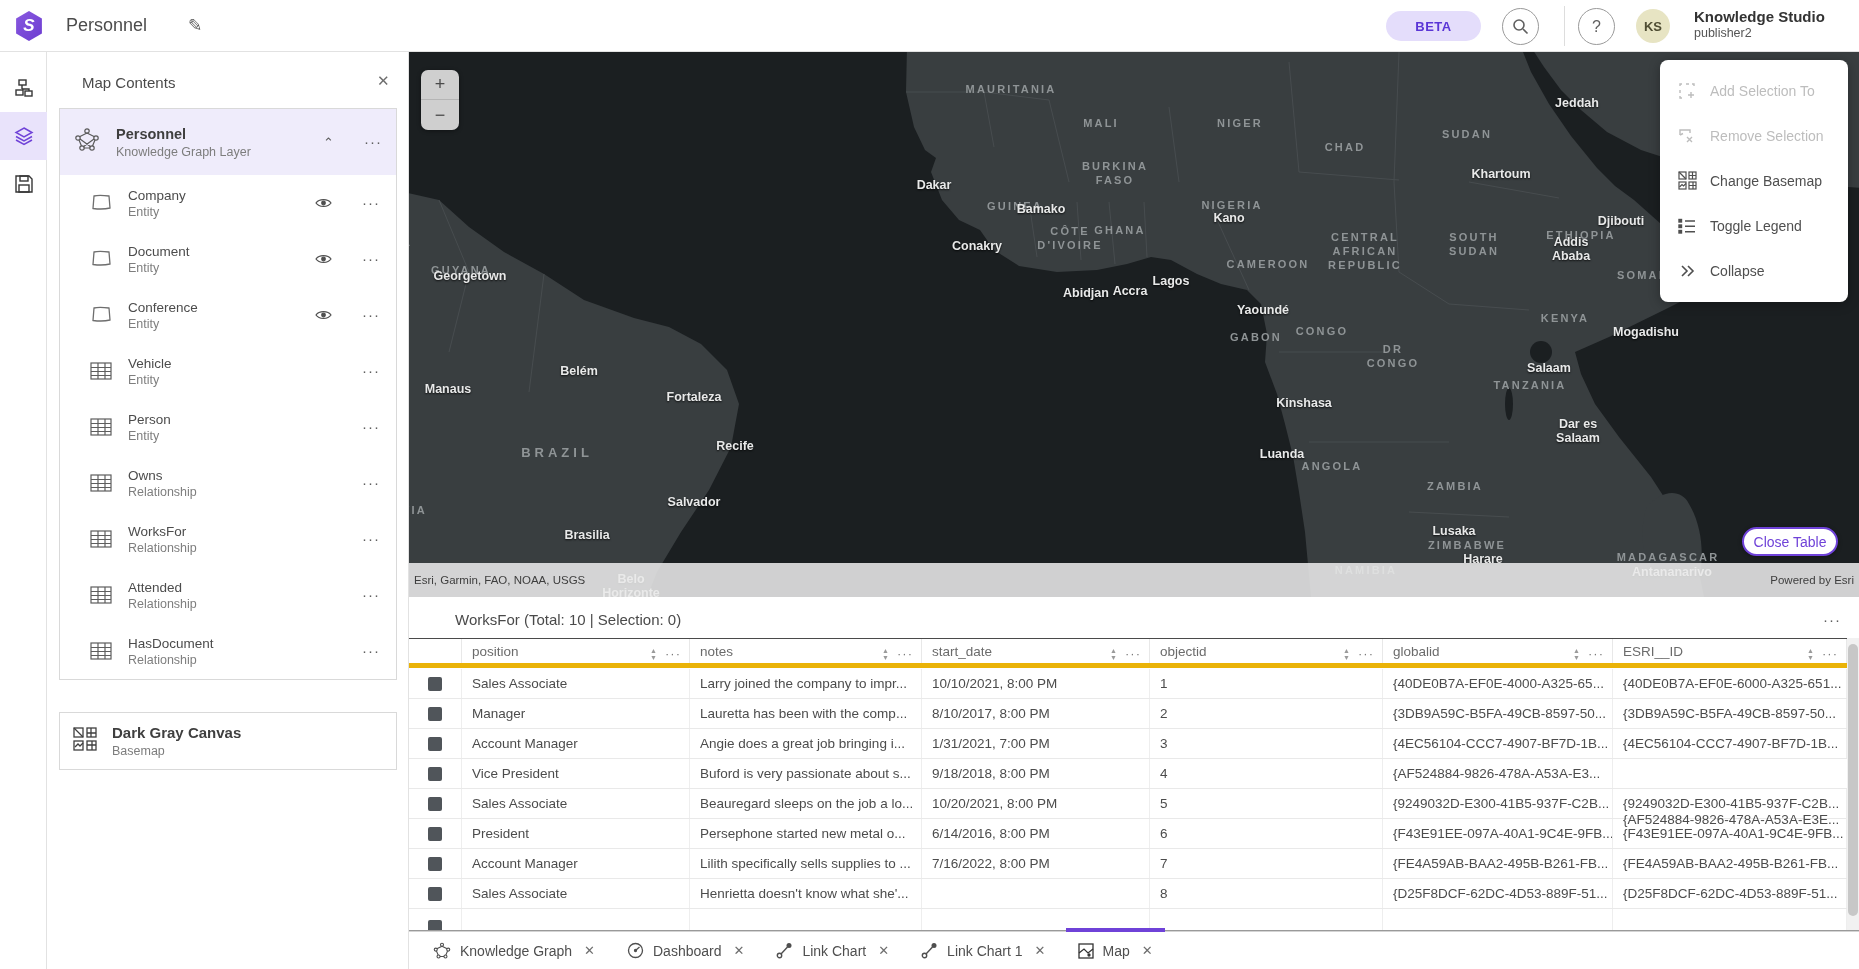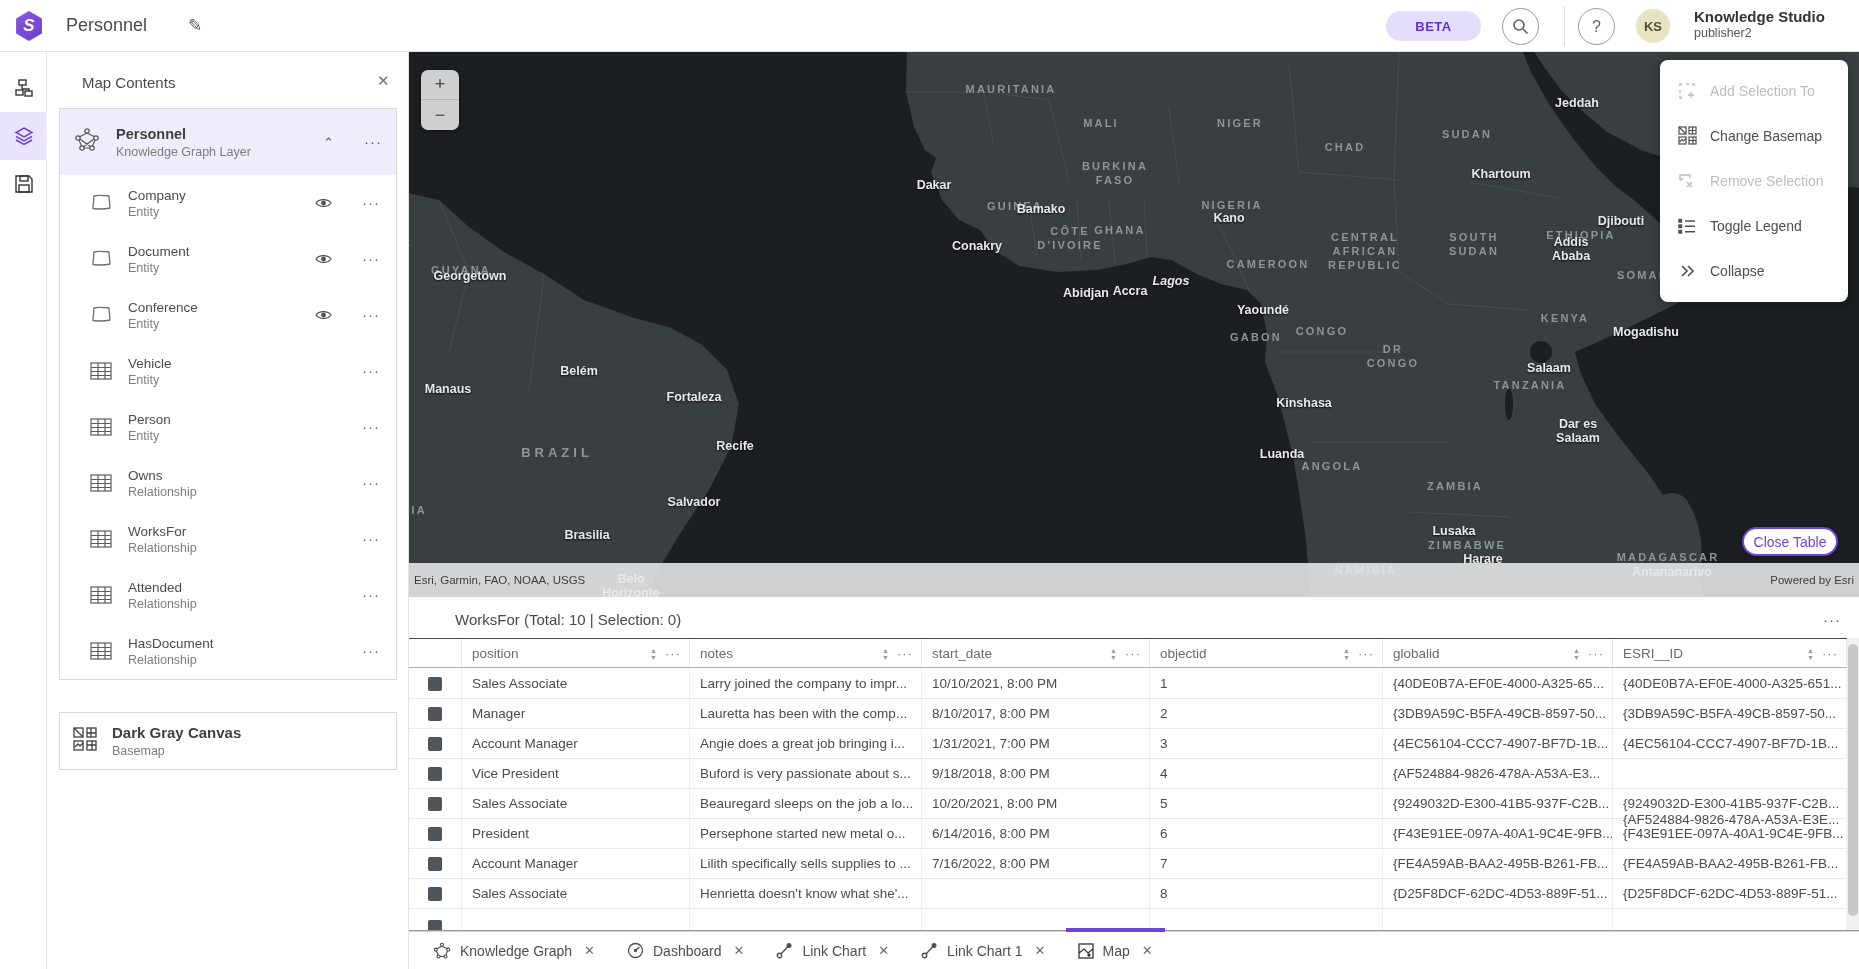--- a/index.html
+++ b/index.html
@@ -64,21 +64,21 @@
   .menu-item { height:45px; display:flex; align-items:center; padding-left:16px; cursor:pointer; }
   .menu-item .mi-icon { width:22px; display:flex; justify-content:center; }
   .menu-item .mi-label { margin-left:12px; font-size:14px; }
   .menu-item.enabled { color:#4f4f4f; }
   .menu-item.disabled { color:#bdbdbd; cursor:default; }
 
   
   #table-sec { position:absolute; left:409px; top:597px; width:1450px; height:334px; background:#fff; border-bottom:1px solid #9a9a9a; overflow:hidden; z-index:10; }
   #table-title { position:absolute; left:46px; top:14px; font-size:15px; color:#4a4a4a; }
   #table-menu { position:absolute; right:18px; top:14px; }
-  #thead { position:absolute; left:0; top:41px; width:1438px; height:30px; border-top:1.5px solid #4a4a4a; border-bottom:1px solid #eab308; display:flex; }
+  #thead { position:absolute; left:0; top:41px; width:1438px; height:30px; border-top:1.5px solid #4a4a4a; border-bottom:5px solid #eab308; display:flex; }
   .th { position:relative; height:100%; display:flex; align-items:center; border-right:1px solid #e8e8e8; color:#6b6b6b; font-size:13.5px; padding-left:10px; }
   .th .sort { position:absolute; right:32px; top:8px; color:#9a9a9a; font-size:7px; line-height:7px; text-align:center; cursor:pointer; }
   .th .dots { position:absolute; right:8px; top:7px; font-size:13px; color:#7a7a7a; }
   #tbody { position:absolute; left:0; top:72px; width:1438px; }
   .tr { display:flex; height:30px; border-bottom:1px solid #e9e9e9; }
   .td { height:100%; display:flex; align-items:center; border-right:1px solid #eee; color:#4c4c4c; font-size:13.5px; padding-left:10px; white-space:nowrap; overflow:hidden; }
   .td.chk { justify-content:center; padding-left:0; }
   .checkbox { width:14px; height:14px; background:#50555a; border-radius:2px; cursor:pointer; }
   #vscroll { position:absolute; right:0; top:41px; width:12px; height:293px; background:#f1f1f1; }
   #vthumb { position:absolute; right:1px; top:6px; width:10px; height:272px; background:#c7c7c7; border-radius:5px; }
@@ -384,21 +384,21 @@
       <div class="country-label" style="left: 52px; top: 218px;">GUYANA</div>
       <div class="country-label" style="left: -40px; top: 190px;">VENEZUELA</div>
       <div class="country-label" style="left: -12px; top: 458px;">BOLIVIA</div>
       <div class="country-label big" style="left: 148px; top: 401px;">BRAZIL</div>
       <div class="city-label" style="left: 1168px; top: 22px;">Jeddah</div>
       <div class="city-label" style="left: 1092px; top: 93px;">Khartoum</div>
       <div class="city-label" style="left: 525px; top: 104px;">Dakar</div>
       <div class="city-label" style="left: 632px; top: 128px;">Bamako</div>
       <div class="city-label" style="left: 820px; top: 137px;">Kano</div>
       <div class="city-label" style="left: 568px; top: 165px;">Conakry</div>
-      <div class="city-label" style="left: 762px; top: 200px; font-style: italic;">Lagos</div>
+      <div class="city-label" style="left: 762px; top: 200px;">Lagos</div>
       <div class="city-label" style="left: 721px; top: 210px;">Accra</div>
       <div class="city-label" style="left: 677px; top: 212px;">Abidjan</div>
       <div class="city-label" style="left: 854px; top: 229px;">Yaoundé</div>
       <div class="city-label" style="left: 1212px; top: 140px;">Djibouti</div>
       <div class="city-label" style="left: 1162px; top: 168px;">Addis
 Ababa</div>
       <div class="city-label" style="left: 1237px; top: 251px;">Mogadishu</div>
       <div class="city-label" style="left: 1140px; top: 287px;">Salaam</div>
       <div class="city-label" style="left: 895px; top: 322px;">Kinshasa</div>
       <div class="city-label" style="left: 1169px; top: 350px;">Dar es
@@ -434,45 +434,45 @@
 <div id="ctx-menu">
     <div class="menu-item disabled">
       <span class="mi-icon">
         <svg width="18" height="18" viewBox="0 0 18 18" fill="none" stroke="currentColor" stroke-width="1.4">
           <path d="M2 4 v-2 h2 M8 2 h3 M14 2 h2 v2 M2 8 v3 M2 14 v2 h2"></path>
           <path d="M10 13 h6 M13 10 v6"></path>
         </svg>
       </span>
       <span class="mi-label">Add Selection To</span>
     </div>
+    <div class="menu-item disabled">
+      <span class="mi-icon">
+        <svg width="18" height="16" viewBox="0 0 18 16" fill="none" stroke="currentColor" stroke-width="1.4">
+          <path d="M2 7 L2 2 L12 2 L12 5"></path>
+          <path d="M2 7 L5 5.5"></path>
+          <path d="M9 9 l5 5 M14 9 l-5 5"></path>
+        </svg>
+      </span>
+      <span class="mi-label">Remove Selection</span>
+    </div>
     <div class="menu-item enabled">
       <span class="mi-icon">
         <svg width="19" height="19" viewBox="0 0 19 19" fill="none" stroke="currentColor" stroke-width="1.2">
           <rect x="1" y="1" width="7" height="7"></rect>
           <path d="M1 1 L8 8"></path>
           <rect x="11" y="1" width="7" height="7"></rect>
           <path d="M11 4.5 h7 M14.5 1 v7"></path>
           <rect x="1" y="11" width="7" height="7"></rect>
           <path d="M1.5 16 l2.5-2.5 1.5 1.5 2.5-2.5"></path>
           <rect x="11" y="11" width="7" height="7"></rect>
           <path d="M11 14.5 h7 M15 11 v7"></path>
         </svg>
       </span>
       <span class="mi-label">Change Basemap</span>
     </div>
-    <div class="menu-item disabled">
-      <span class="mi-icon">
-        <svg width="18" height="16" viewBox="0 0 18 16" fill="none" stroke="currentColor" stroke-width="1.4">
-          <path d="M2 7 L2 2 L12 2 L12 5"></path>
-          <path d="M2 7 L5 5.5"></path>
-          <path d="M9 9 l5 5 M14 9 l-5 5"></path>
-        </svg>
-      </span>
-      <span class="mi-label">Remove Selection</span>
-    </div>
     <div class="menu-item enabled">
       <span class="mi-icon">
         <svg width="18" height="16" viewBox="0 0 18 16" fill="none" stroke="currentColor" stroke-width="1.4">
           <rect x="1" y="1.5" width="2.5" height="2.5" fill="currentColor"></rect>
           <rect x="1" y="7" width="2.5" height="2.5" fill="currentColor"></rect>
           <rect x="1" y="12.5" width="2.5" height="2.5" fill="currentColor"></rect>
           <path d="M7 3 h10 M7 8.2 h10 M7 13.8 h10"></path>
         </svg>
       </span>
       <span class="mi-label">Toggle Legend</span>
@@ -526,21 +526,21 @@
   <div id="tbody">
       <div class="tr">
         <div class="td chk" style="width: 53px;">
           <span class="checkbox"></span>
         </div>
         <div class="td" style="width: 228px;">Sales Associate</div>
         <div class="td" style="width: 232px;">Larry joined the company to impr...</div>
         <div class="td" style="width: 228px;">10/10/2021, 8:00 PM</div>
         <div class="td" style="width: 233px;">1</div>
         <div class="td" style="width: 230px;">{40DE0B7A-EF0E-4000-A325-65...</div>
-        <div class="td" style="width: 234px;">{40DE0B7A-EF0E-4000-A325-651...</div>
+        <div class="td" style="width: 234px;">{40DE0B7A-EF0E-6000-A325-651...</div>
       </div>
       <div class="tr">
         <div class="td chk" style="width: 53px;">
           <span class="checkbox"></span>
         </div>
         <div class="td" style="width: 228px;">Manager</div>
         <div class="td" style="width: 232px;">Lauretta has been with the comp...</div>
         <div class="td" style="width: 228px;">8/10/2017, 8:00 PM</div>
         <div class="td" style="width: 233px;">2</div>
         <div class="td" style="width: 230px;">{3DB9A59C-B5FA-49CB-8597-50...</div>

